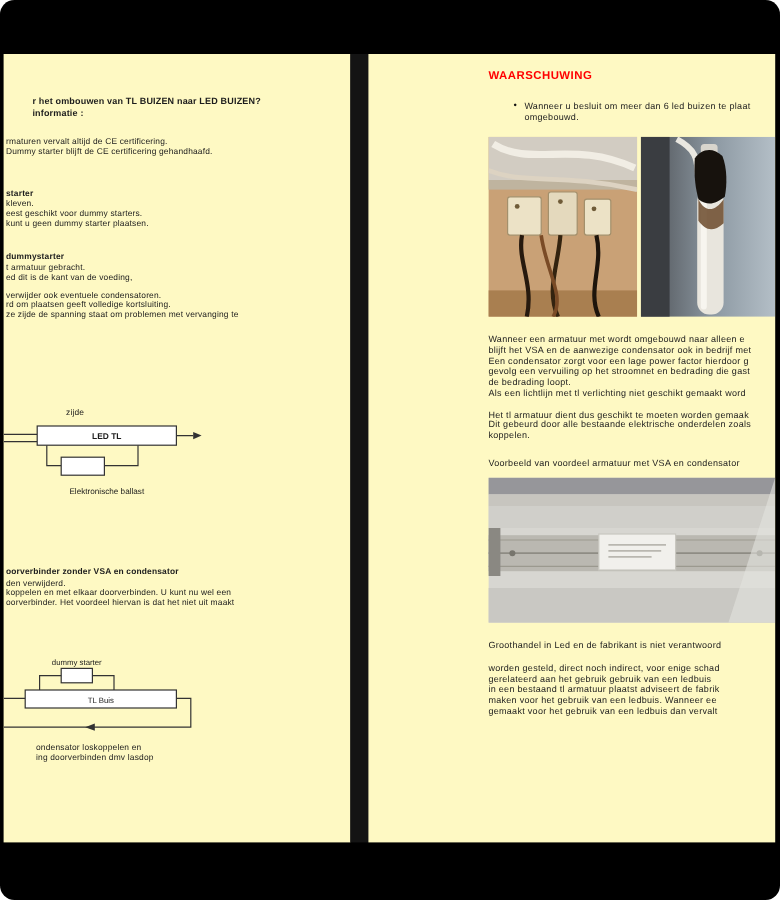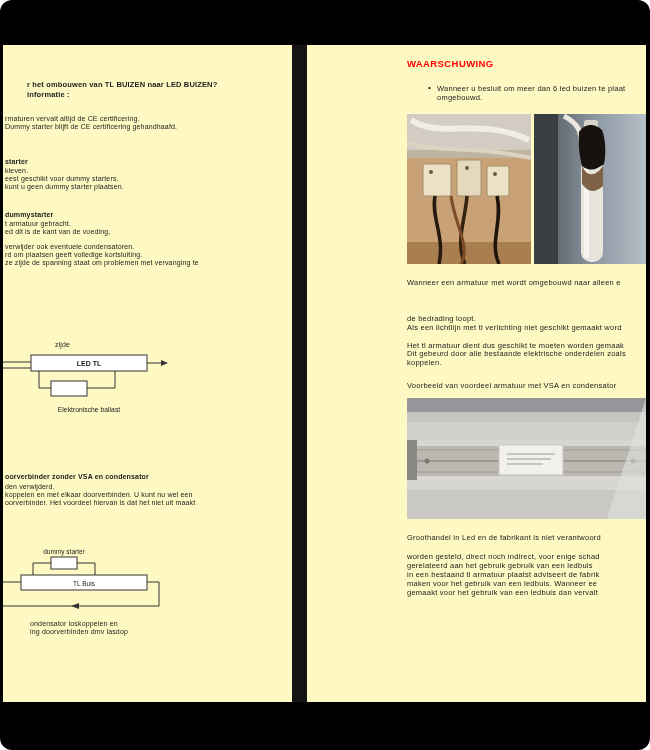--- a/index.html
+++ b/index.html
@@ -128,20 +128,23 @@
       <rect width="24" height="150" fill="#3a3d41"></rect>
       <path d="M30,2 C60,18 36,34 58,44" stroke="#e9e7e0" stroke-width="5" fill="none"></path>
       <rect x="47" y="44" width="22" height="104" rx="10" fill="#e8e5dd"></rect>
       <rect x="50" y="48" width="5" height="96" rx="2.5" fill="#f7f5ef"></rect>
       <rect x="50" y="6" width="14" height="12" rx="3" fill="#d8d5cd"></rect>
       <path d="M45,18 C44,34 46,44 48,52 C56,58 62,56 70,50 C72,40 72,26 68,16 C60,8 50,10 45,18 Z" fill="#17120d"></path>
       <path d="M48,52 C54,64 62,62 69,52 L69,72 C60,80 54,78 48,70 Z" fill="#6b4a2c" opacity="0.85"></path>
     </svg>
 
     <div class="r" style="top:233px">Wanneer een armatuur met wordt omgebouwd naar alleen e</div>
+    <div class="r" style="top:242px">blijft het VSA en de aanwezige condensator ook in bedrijf met</div>
+    <div class="r" style="top:251px">Een condensator zorgt voor een lage power factor hierdoor g</div>
+    <div class="r" style="top:260px">gevolg een vervuiling op het stroomnet en bedrading die gast</div>
     <div class="r" style="top:269px">de bedrading loopt.</div>
     <div class="r" style="top:278px">Als een lichtlijn met tl verlichting niet geschikt gemaakt word</div>
     <div class="r" style="top:296px">Het tl armatuur dient dus geschikt te moeten worden gemaak</div>
     <div class="r" style="top:304px">Dit gebeurd door alle bestaande elektrische onderdelen zoals</div>
     <div class="r" style="top:313px">koppelen.</div>
 
     <div class="r" style="top:336px">Voorbeeld van voordeel armatuur met VSA en condensator</div>
 
     <svg style="top:353px;left:100px" width="239" height="121" viewBox="0 0 239 121">
       <rect width="239" height="121" fill="#d7d6d1"></rect>

